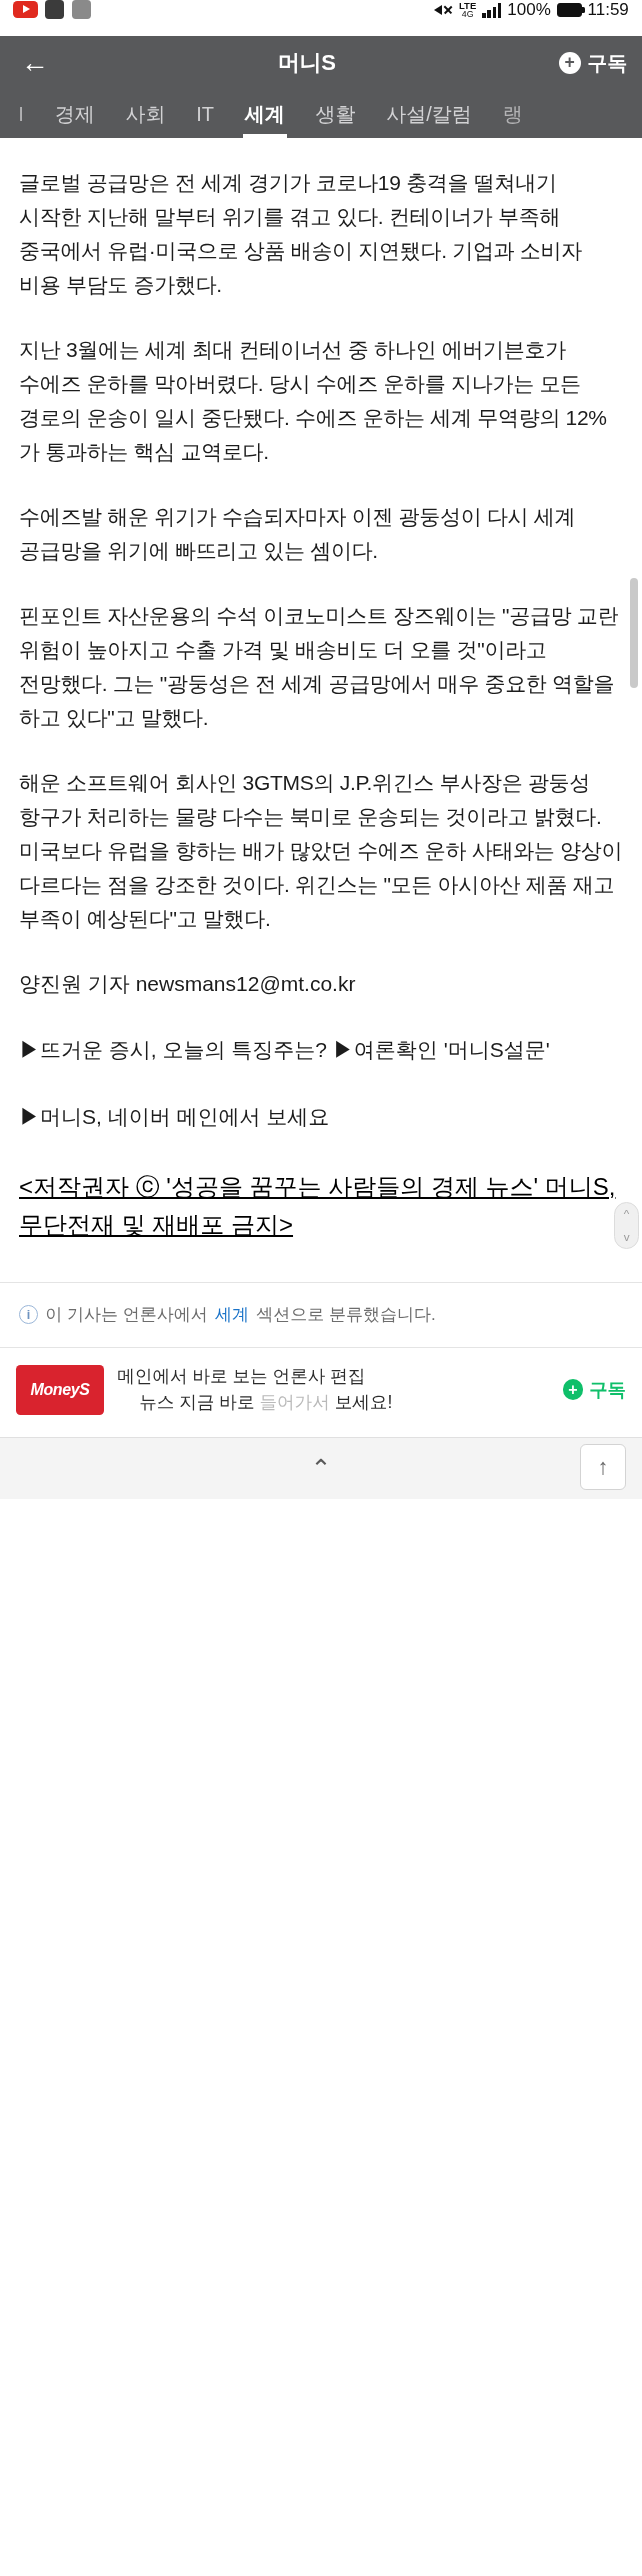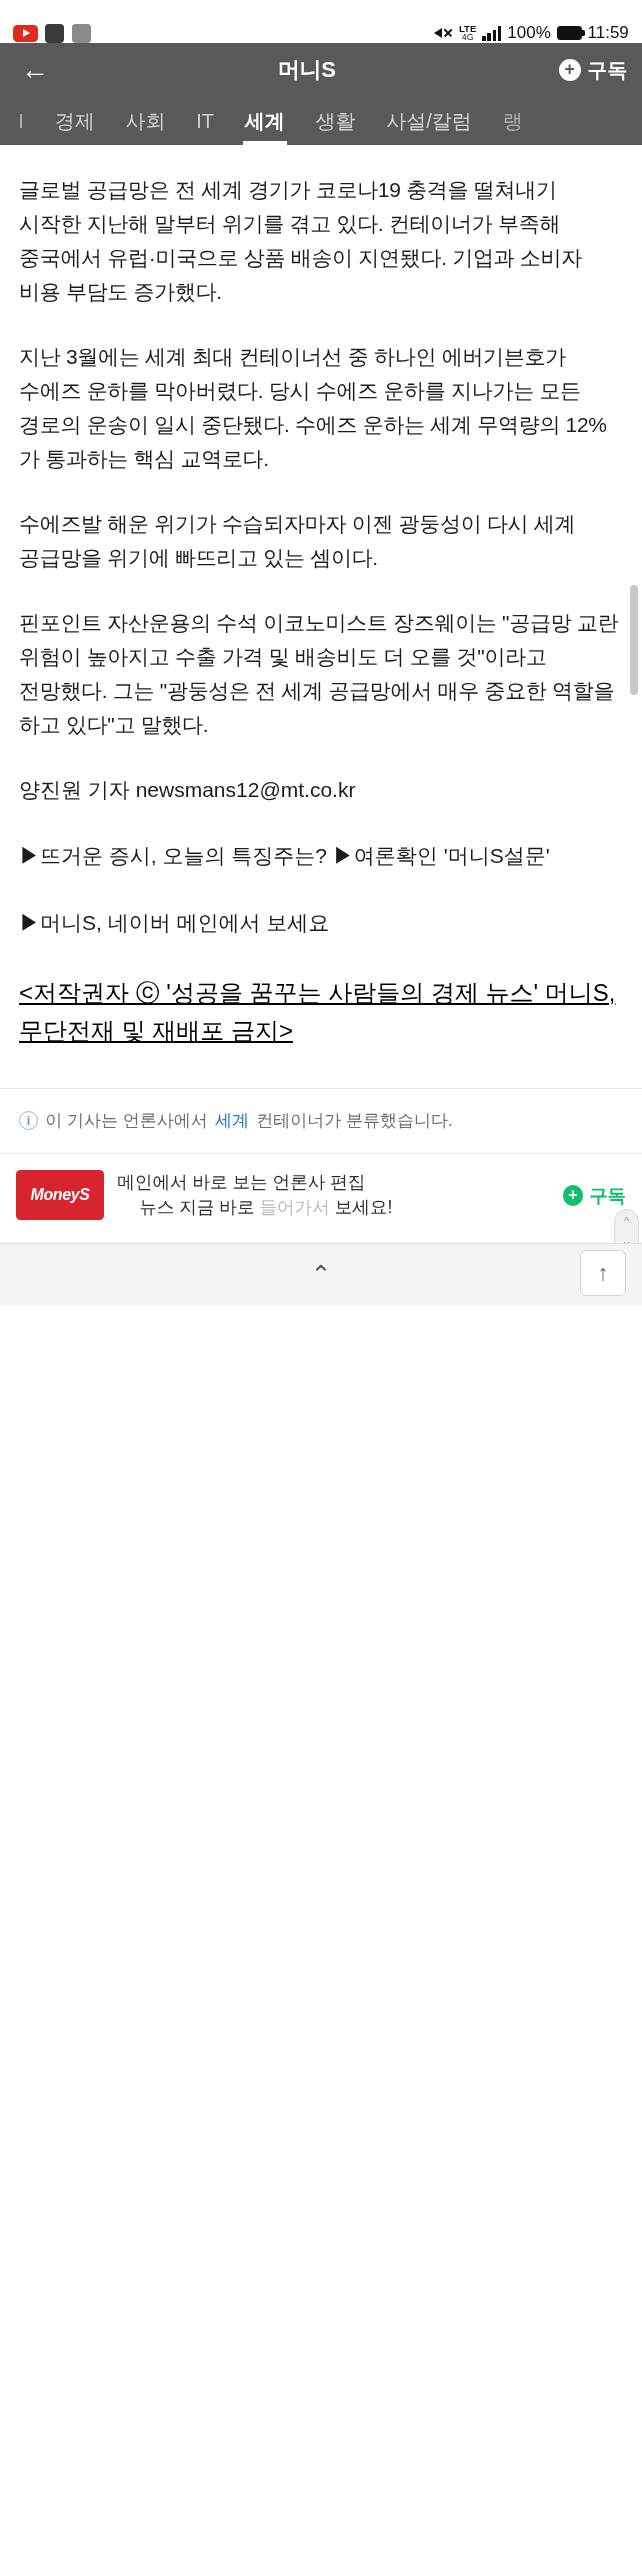--- a/index.html
+++ b/index.html
@@ -10,24 +10,24 @@
   }
   body {
     width: 642px;
     min-height: 2576px;
     position: relative;
     overflow: hidden;
   }
 
   
   .statusbar {
-    height: 43px;
+    height: 36px;
     background: #ffffff;
     display: flex;
-    align-items: flex-end;
+    align-items: flex-start;
     padding: 0 13.2px;
     font-size: 17.6px;
     color: #111;
   }
   .statusbar .left {
     display: flex;
     align-items: center;
     gap: 7.3px;
     flex: 1;
   }
@@ -403,40 +403,41 @@
   <div class="tab">생활</div>
   <div class="tab">사설/칼럼</div>
   <div class="tab edge">랭</div>
 </div>
 
 <div class="article">
   <p>글로벌 공급망은 전 세계 경기가 코로나19 충격을 떨쳐내기 시작한 지난해 말부터 위기를 겪고 있다. 컨테이너가 부족해 중국에서 유럽·미국으로 상품 배송이 지연됐다. 기업과 소비자 비용 부담도 증가했다.</p>
   <p>지난 3월에는 세계 최대 컨테이너선 중 하나인 에버기븐호가 수에즈 운하를 막아버렸다. 당시 수에즈 운하를 지나가는 모든 경로의 운송이 일시 중단됐다. 수에즈 운하는 세계 무역량의 12%가 통과하는 핵심 교역로다.</p>
   <p>수에즈발 해운 위기가 수습되자마자 이젠 광둥성이 다시 세계 공급망을 위기에 빠뜨리고 있는 셈이다.</p>
   <p>핀포인트 자산운용의 수석 이코노미스트 장즈웨이는 "공급망 교란 위험이 높아지고 수출 가격 및 배송비도 더 오를 것"이라고 전망했다. 그는 "광둥성은 전 세계 공급망에서 매우 중요한 역할을 하고 있다"고 말했다.</p>
+  <p>해운 소프트웨어 회사인 3GTMS의 J.P.위긴스 부사장은 광둥성 항구가 처리하는 물량 다수는 북미로 운송되는 것이라고 밝혔다. 미국보다 유럽을 향하는 배가 많았던 수에즈 운하 사태와는 양상이 다르다는 점을 강조한 것이다. 위긴스는 "모든 아시아산 제품 재고 부족이 예상된다"고 말했다.</p>
 
   <div class="byline">양진원 기자 newsmans12@mt.co.kr</div>
 
   <div class="promo">▶뜨거운 증시, 오늘의 특징주는? ▶여론확인 '머니S설문'</div>
   <div class="promo">▶머니S, 네이버 메인에서 보세요</div>
 
   <div class="copyright">&lt;저작권자 ⓒ '성공을 꿈꾸는 사람들의 경제 뉴스' 머니S, 무단전재 및 재배포 금지&gt;</div>
 
   <div class="scroll-thumb t1"></div>
   <div class="updown">
     <span>^</span>
     <span>v</span>
   </div>
 </div>
 
 <div class="notice">
   <span class="info-icon">i</span>
   <span>이 기사는 언론사에서 </span>
   <span class="link">세계</span>
-  <span> 컨테이너가 분류했습니다.</span>
+  <span> 섹션으로 분류했습니다.</span>
 </div>
 
 <div class="banner">
   <div class="logo-chip">
     <span class="txt">MoneyS</span>
   </div>
   <div class="banner-text">
     <div>메인에서 바로 보는 언론사 편집</div>
     <div class="banner-sub">
       <span>뉴스 지금 바로 </span><span class="faded">들어가서</span><span> 보세요!</span>

